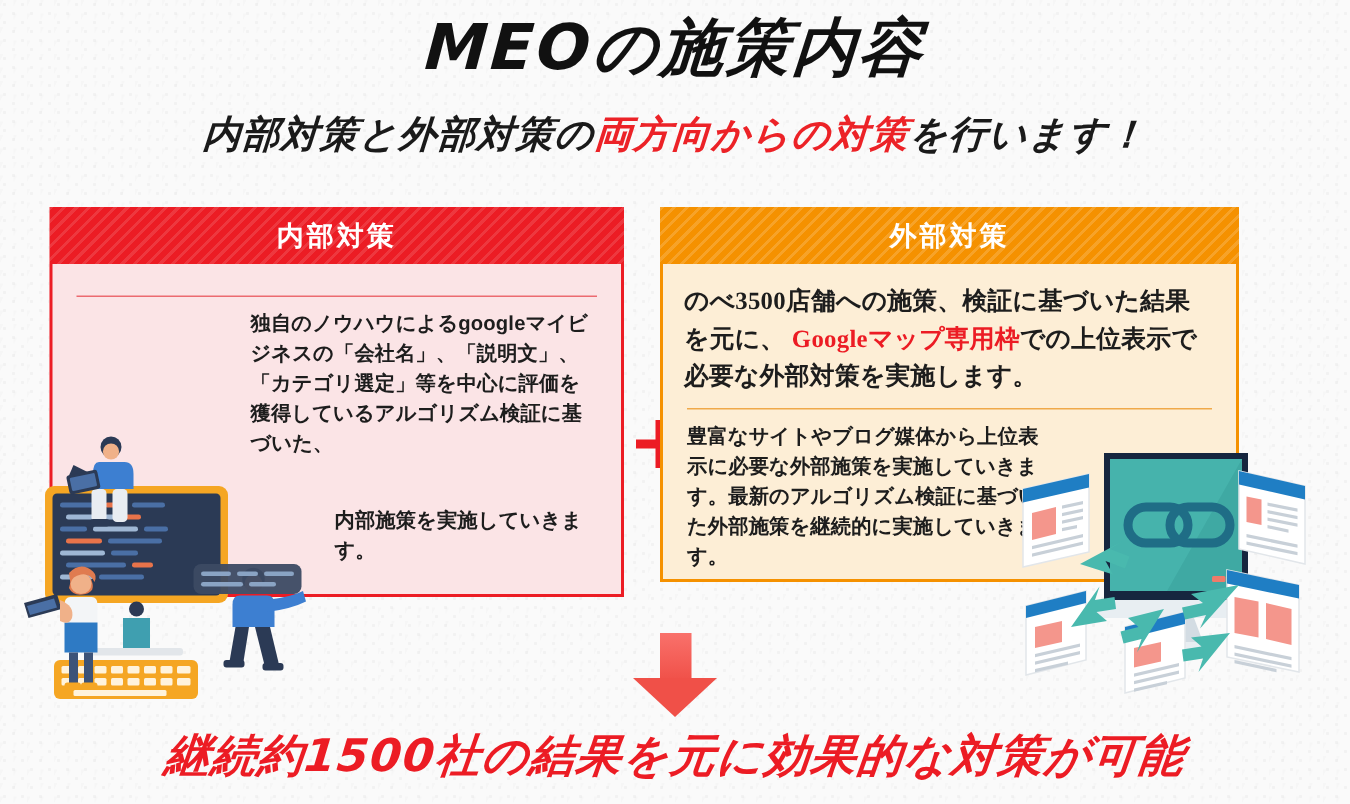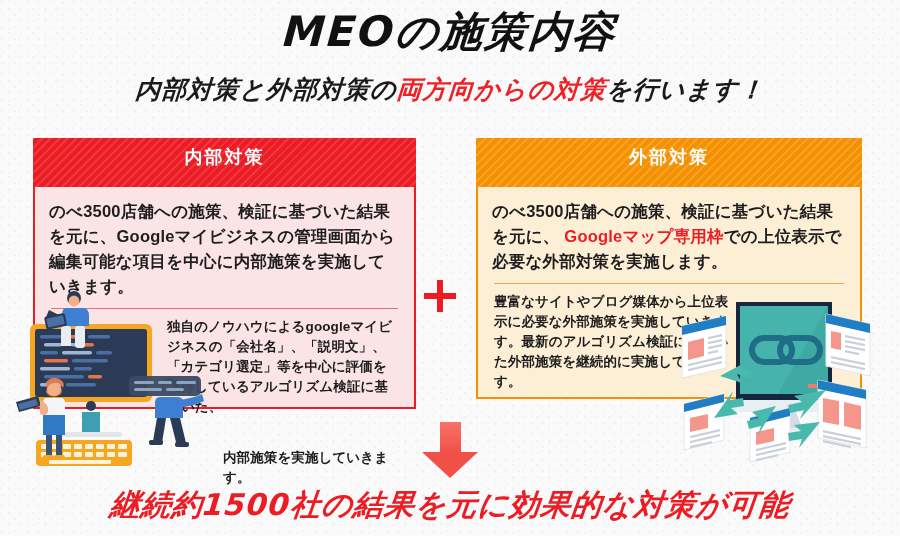--- a/index.html
+++ b/index.html
@@ -65,21 +65,21 @@
   }
   .subtitle .hl { color: #ec2227; }
 
   
   .panel {
     position: absolute;
     top: 138px;
   }
 
   .panel-head {
-    height: 49px;
+    height: 38px;
     line-height: 38px;
     text-align: center;
     color: #ffffff;
     font-size: 18px;
     font-weight: 700;
     letter-spacing: 2px;
   }
 
   .panel-left .panel-head {
     background-color: #ec1c24;
@@ -110,22 +110,23 @@
     width: 383px;
   }
   .panel-left .panel-body {
     background-color: #fbe4e6;
     border: 2px solid #ec1c24;
     border-top: none;
     height: 222px;
   }
 
   .panel-right {
-    left: 476px;
+    left: 440px;
     width: 386px;
+    font-family: Liberation Serif, serif;
   }
   .panel-right .panel-body {
     background-color: #fdeed6;
     border: 2px solid #f59100;
     border-top: none;
     height: 212px;
   }
 
   .lead {
     font-size: 16.5px;
@@ -230,21 +231,20 @@
 
   <div class="title">MEOの施策内容</div>
 
   <div class="subtitle">
     <span>内部対策と外部対策の</span><span class="hl">両方向からの対策</span><span>を行います！</span>
   </div>
 
   <div class="panel panel-left">
     <div class="panel-head">内部対策</div>
     <div class="panel-body">
-      <div class="lead">のべ3500店舗への施策、検証に基づいた結果を元に、Googleマイビジネスの管理画面から編集可能な項目を中心に内部施策を実施していきます。</div>
       <div class="divider"></div>
       <div class="sub-copy">
         <span>独自のノウハウによるgoogleマイビジネスの「会社名」、「説明文」、「カテゴリ選定」等を中心に評価を獲得しているアルゴリズム検証に基づいた、</span>
         <span class="indent">内部施策を実施していきます。</span>
       </div>
     </div>
   </div>
 
   <div class="plus"></div>
 

